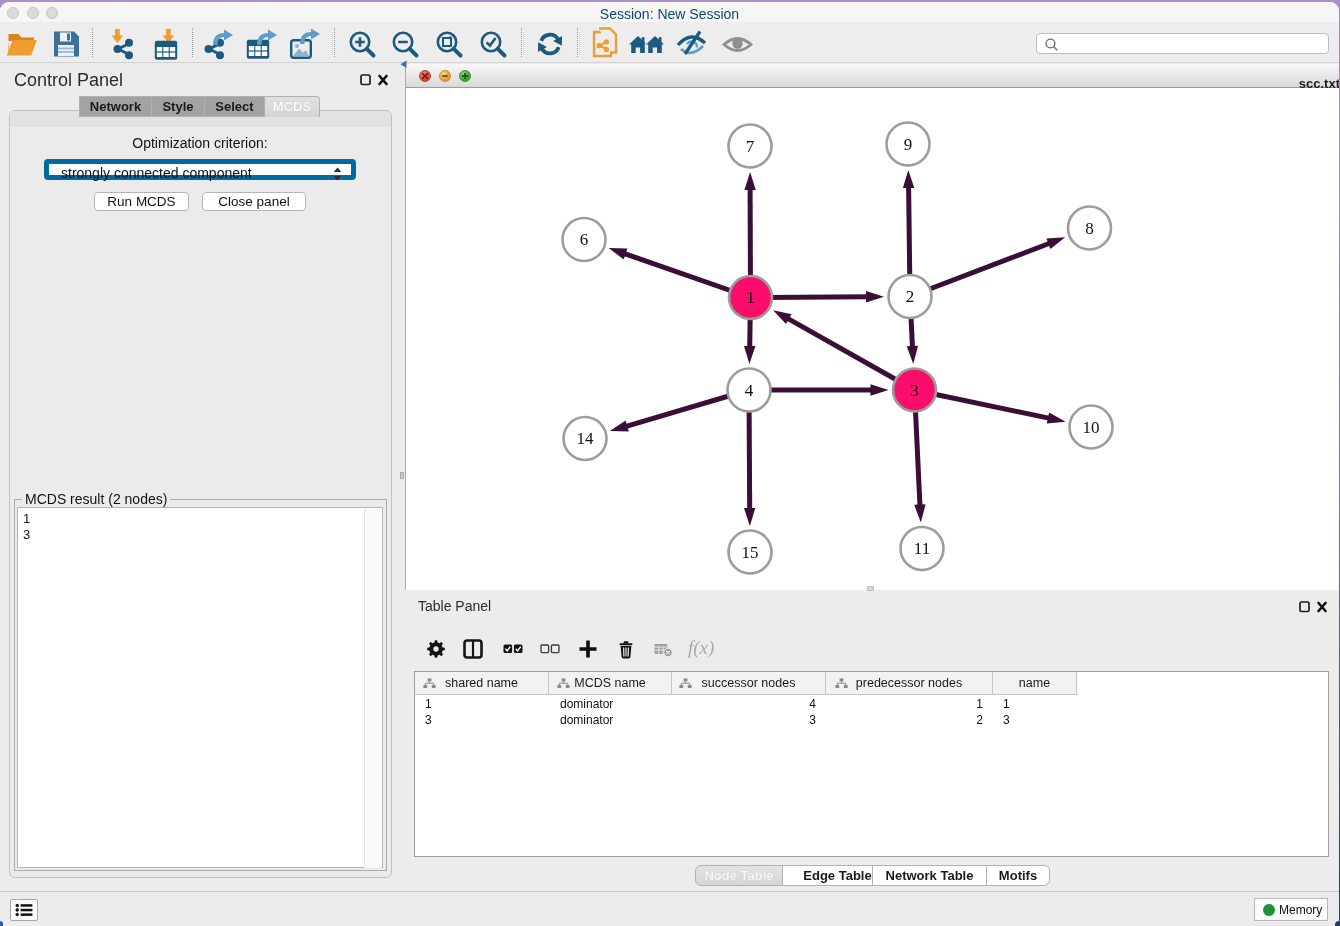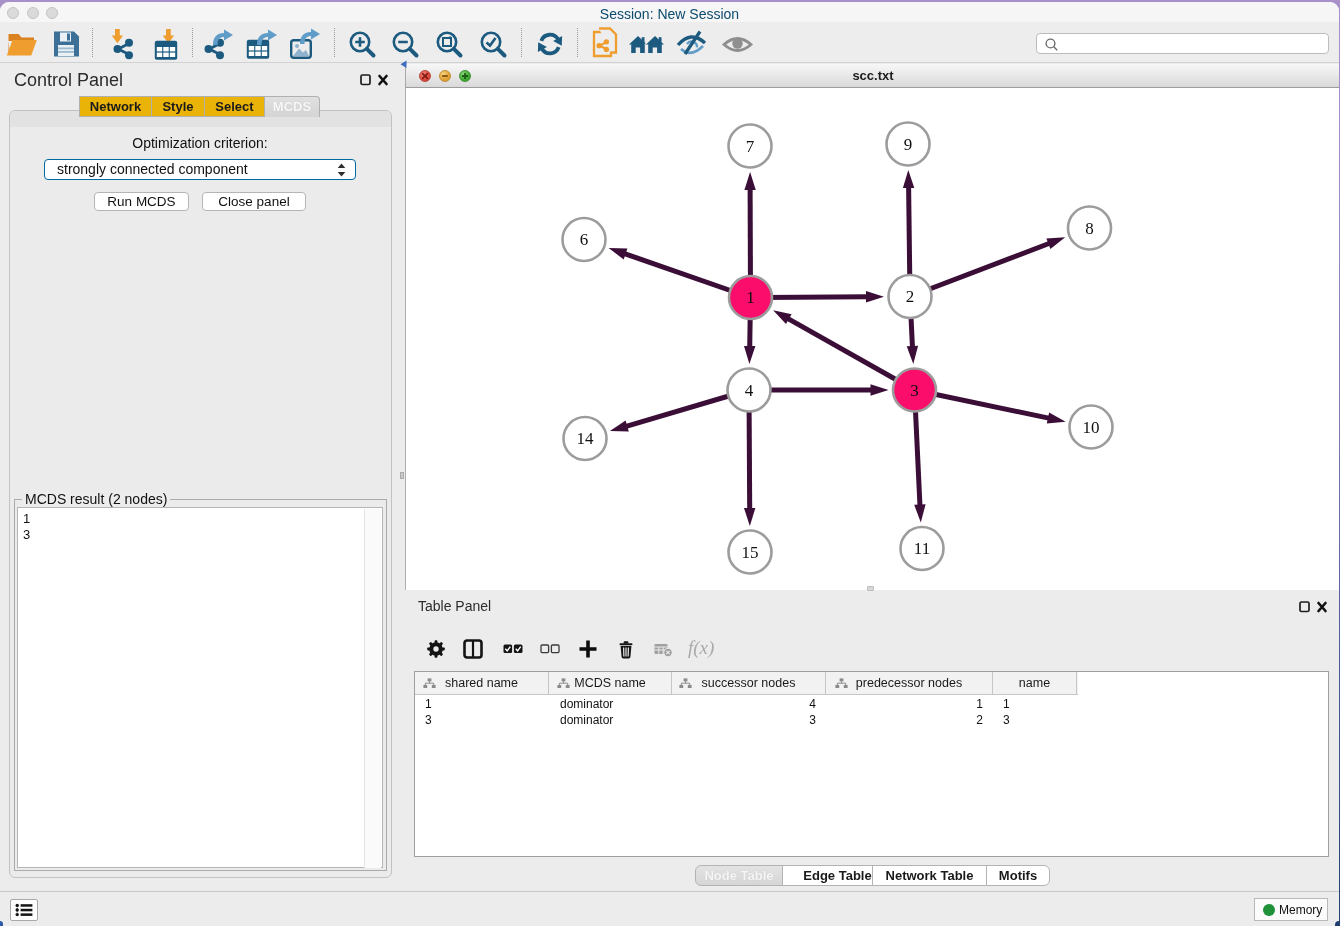--- a/index.html
+++ b/index.html
@@ -14,34 +14,34 @@
 #titlebar { position:absolute; left:0; top:0; width:1339px; height:22px; background:#f6f6f6; }
 .tl { position:absolute; top:5px; width:12px; height:12px; border-radius:50%; background:#dadada; border:1px solid #c3c3c3; }
 #tb-title { position:absolute; top:4px; left:0; width:1339px; text-align:center; font-size:14px; color:#0c4a6e; }
 
 #toolbar { position:absolute; left:0; top:20px; width:1339px; height:41px; background:#ededed; border-bottom:1px solid #d2d2d2; }
 .sep { position:absolute; top:6px; height:29px; width:0; border-left:1px dotted #9a9a9a; }
 .ticon { position:absolute; top:6px; }
 #search { position:absolute; left:1036px; top:11px; width:293px; height:21px; background:#fff; border:1px solid #bcbcbc; border-radius:4px; }
 
 #cp-title { position:absolute; left:14px; top:68px; font-size:18px; color:#2c2c2c; }
-.ptab { position:absolute; top:94px; z-index:5; height:21px; background:#eab308; border:1px solid #b0b0b0; font-size:13px; font-weight:bold; color:#1a1a1a; text-align:center; line-height:19px; }
+.ptab { position:absolute; top:94px; z-index:5; height:21px; background:#a3a3a3; border:1px solid #b0b0b0; font-size:13px; font-weight:bold; color:#1a1a1a; text-align:center; line-height:19px; }
 #cp-box { position:absolute; left:9px; top:108px; width:383px; height:768px; background:#ebebeb; border:1px solid #c2c2c2; border-radius:6px; }
 #cp-box .shade { position:absolute; left:0; top:0; width:100%; height:16px; background:#e2e2e2; border-radius:6px 6px 0 0; }
 #opt-label { position:absolute; left:0; top:133px; width:400px; text-align:center; font-size:14px; color:#111; }
-#dropdown { position:absolute; left:44px; top:157px; width:312px; height:21px; background:#fff; border:1px solid #0369a1; border-radius:4px; font-size:14px; color:#111; line-height:19px; padding-left:12px; }
+#dropdown { position:absolute; left:44px; top:157px; width:312px; height:21px; background:#fff; border:5px solid #0369a1; border-radius:4px; font-size:14px; color:#111; line-height:19px; padding-left:12px; }
 .btn { position:absolute; top:190px; height:19px; background:#fff; border:1px solid #b5b5b5; border-radius:4px; font-size:13.5px; color:#111; text-align:center; line-height:17px; }
 #fieldset { position:absolute; left:14px; top:497px; width:373px; height:372px; border:1px solid #ababab;padding-left:48px; }
 #fs-legend { position:absolute; left:7px; top:-9px; background:#ececec; padding:0 3px; font-size:14px; color:#111; }
 #fs-white { position:absolute; left:2px; top:7px; width:366px; height:361px; background:#fff; border:1px solid #b5b5b5; }
 #fs-scroll { position:absolute; right:1px; top:1px; width:17px; height:359px; background:#fafafa; border-left:1px solid #e3e3e3; }
 
 #nw-title { position:absolute; left:405px; top:62px; width:934px; height:24px; background:linear-gradient(#f7f7f7,#d9d9d9); border-left:1px solid #a9a9a9; border-bottom:1px solid #9c9c9c; }
 .nwtl { position:absolute; top:5.5px; width:12px; height:12px; border-radius:50%; }
-#nw-name { position:absolute; top:4px; left:0; width:934px; text-align:center; font-size:13px; font-weight:bold; color:#1c1c1c; }
+#nw-name { position:absolute; top:12px; left:0; width:934px; text-align:right; font-size:13px; font-weight:bold; color:#1c1c1c; }
 #canvas { position:absolute; left:405px; top:86px; width:934px; height:502px; background:#fff; border-left:1px solid #adadad; }
 
 #tp-title { position:absolute; left:418px; top:596px; font-size:14px; color:#2c2c2c; }
 #tbl { position:absolute; left:414px; top:669px; width:915px; height:186px; background:#fff; border:1px solid #9f9f9f; }
 #tbl-head { position:absolute; left:0; top:0; width:663px; height:23px; background:#f2f2f2; border-bottom:1px solid #c6c6c6; }
 .th { position:absolute; top:0; height:23px; border-right:1px solid #c6c6c6; font-size:12.5px; color:#1a1a1a; text-align:center; line-height:23px; }
 .td { position:absolute; font-size:12px; color:#111; height:16px; line-height:16px; }
 .btab { position:absolute; top:863px; z-index:5; height:21px; background:#fff; border:1px solid #b3b3b3; font-size:13px; font-weight:bold; color:#1a1a1a; text-align:center; line-height:19px; }
 
 #statusbar { position:absolute; left:0; top:889px; width:1339px; height:35px; background:#ececec; border-top:1px solid #c9c9c9; }

